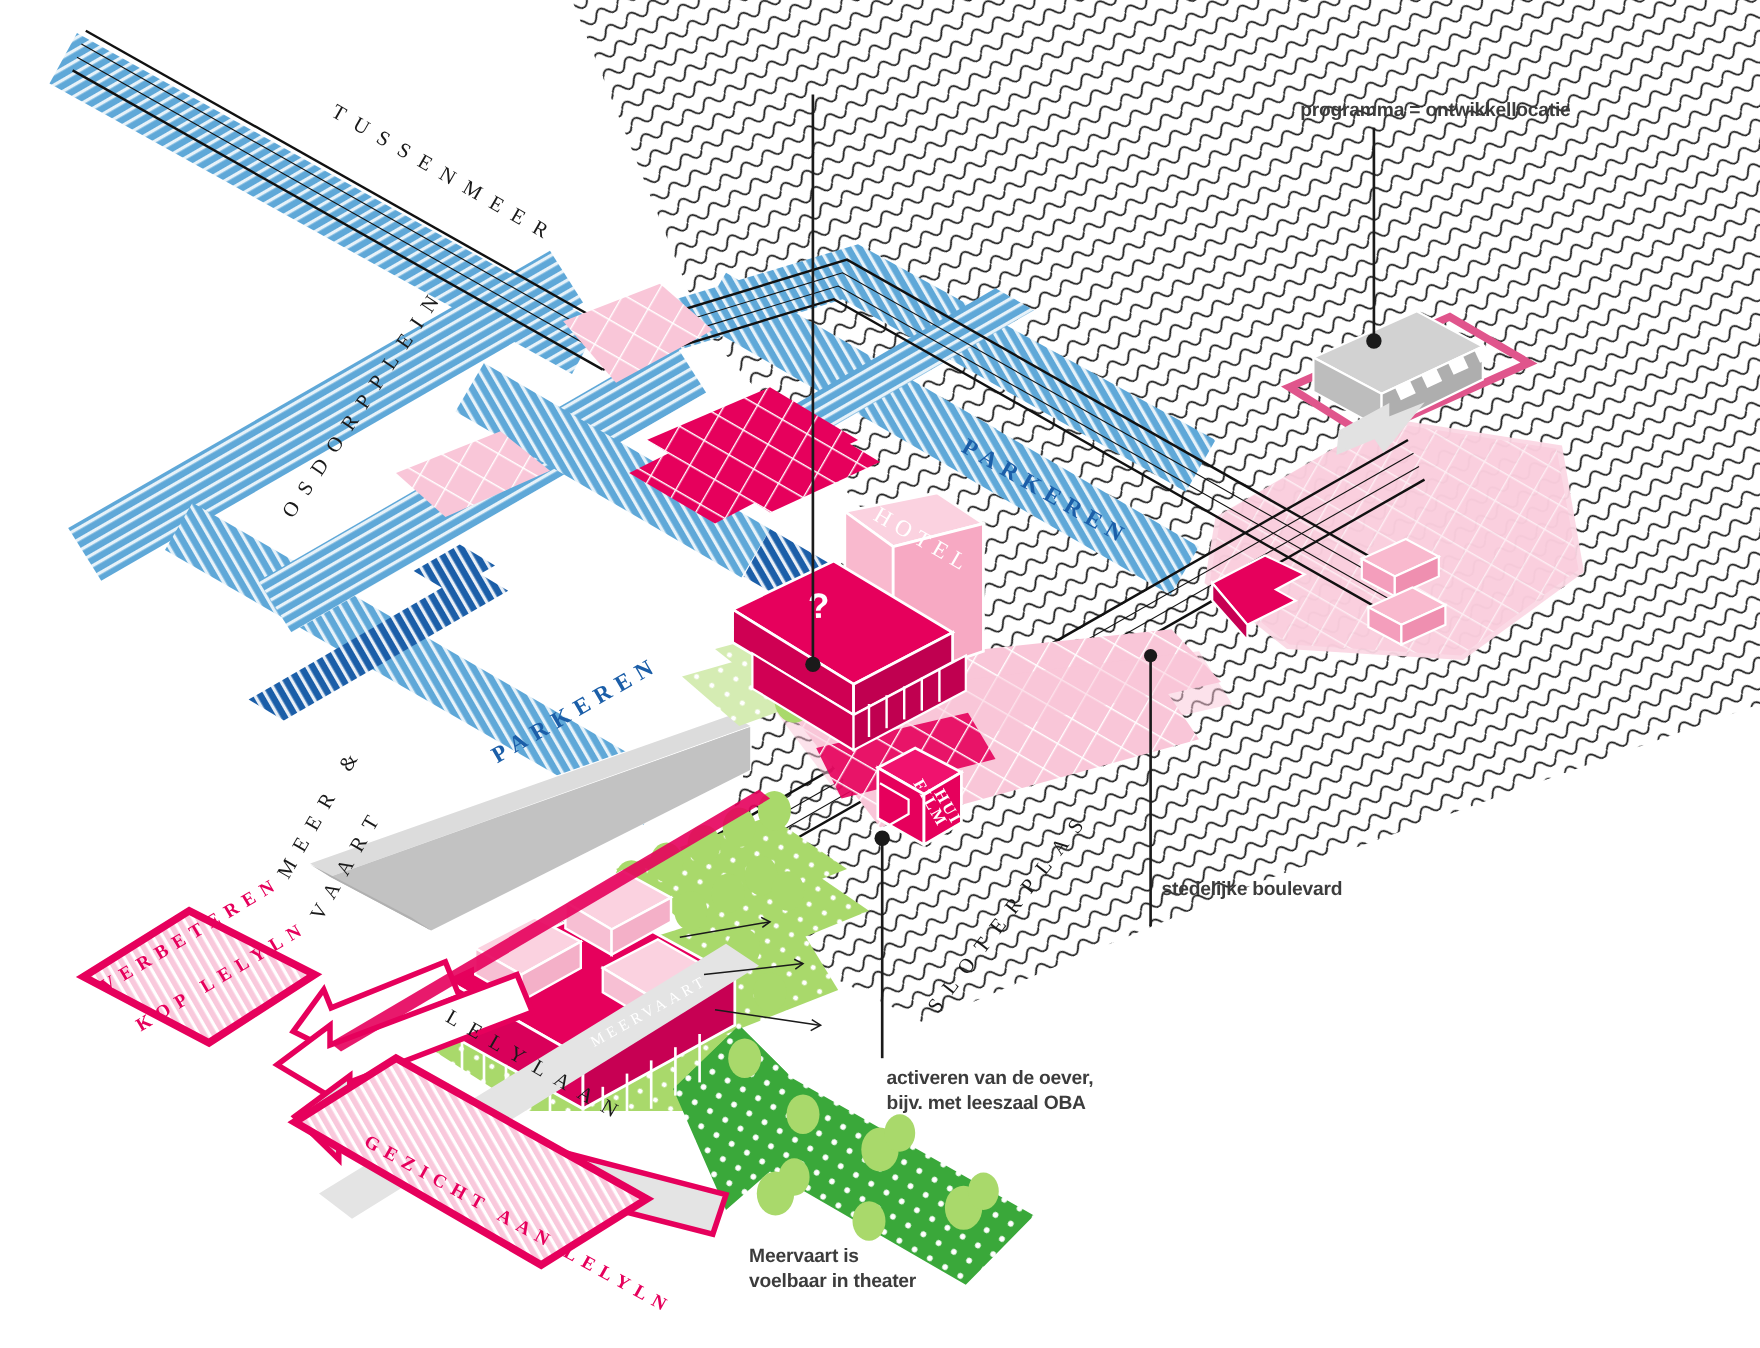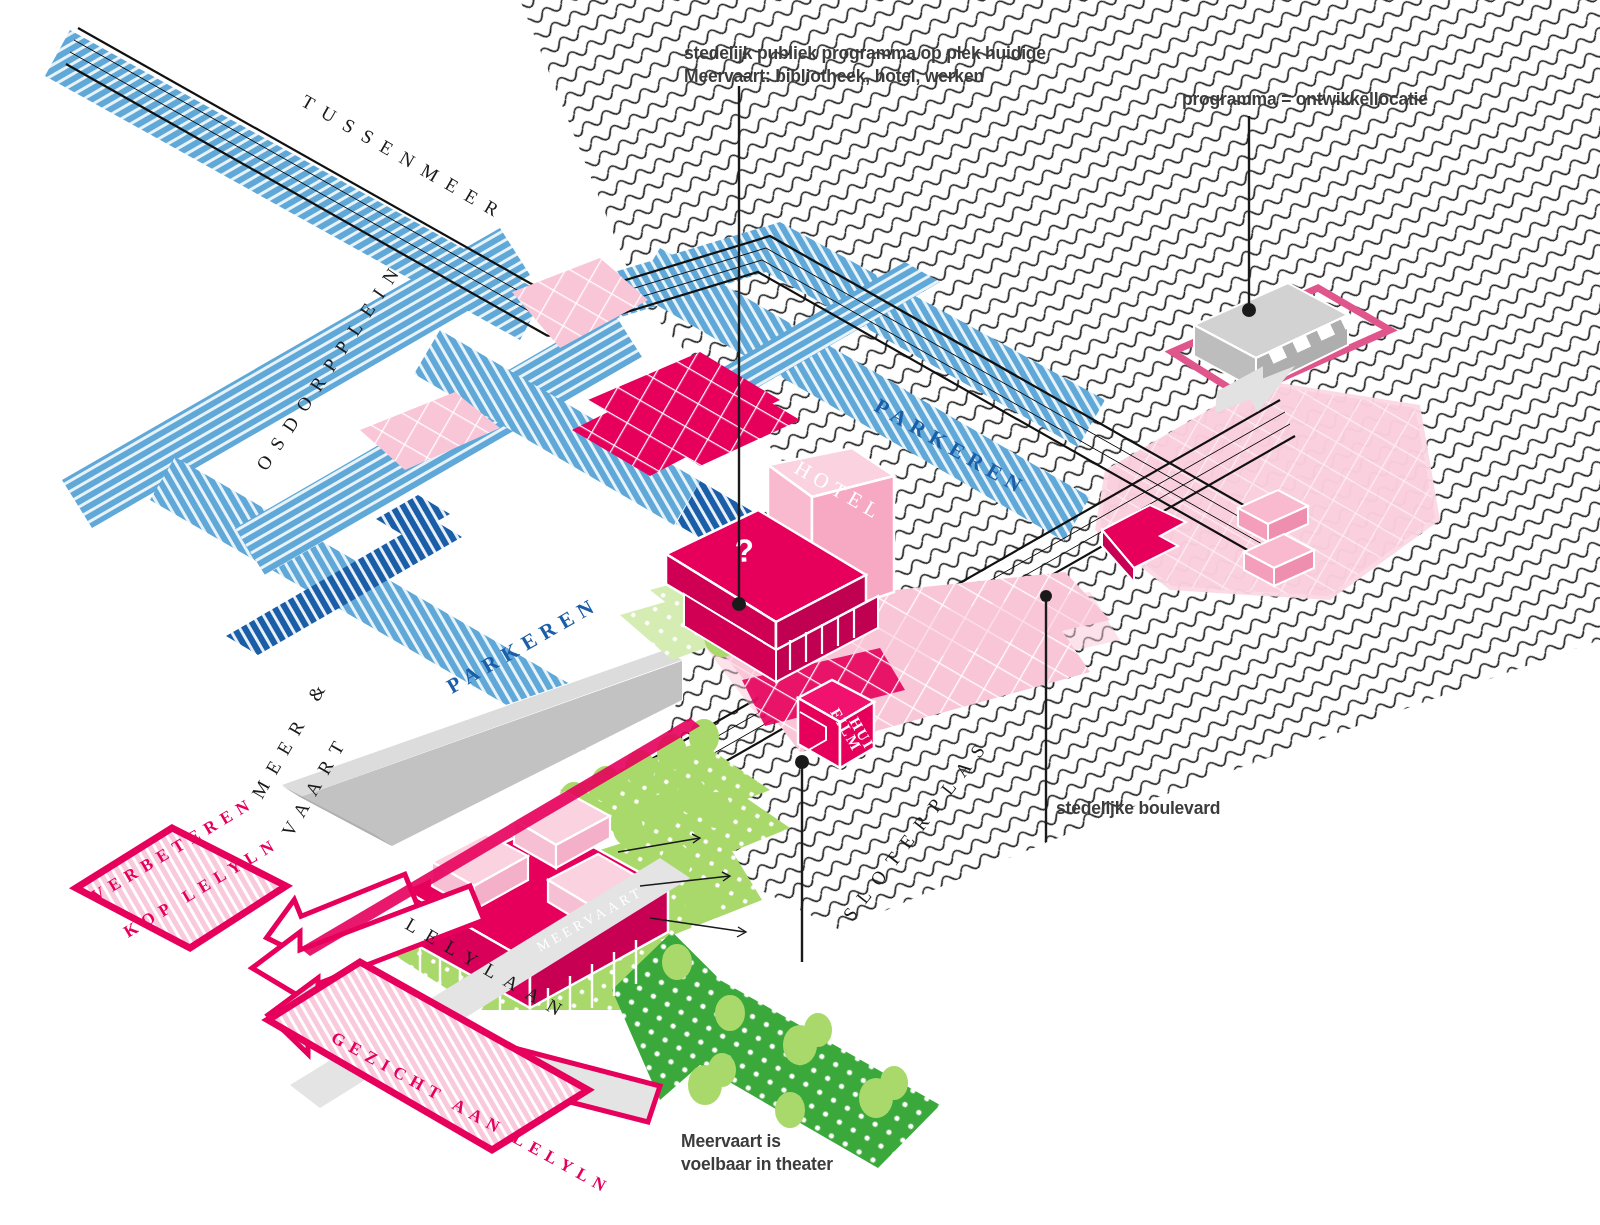--- a/index.html
+++ b/index.html
@@ -410,24 +410,24 @@
     <circle cx="1249" cy="310" r="7" stroke="none"></circle>
 
     <line x1="1046" y1="596" x2="1046" y2="842"></line>
     <circle cx="1046" cy="596" r="6" stroke="none"></circle>
 
     <line x1="802" y1="762" x2="802" y2="962"></line>
     <circle cx="802" cy="762" r="7" stroke="none"></circle>
   </g>
 </svg>
 
-<div class="callout" style="left:684px;top:42px;">stedelijk publiek programma op plek huidige
-Meervaart: bibliotheek, hotel, werken</div>
 
 <div class="callout" style="left:1182px;top:88px;">programma = ontwikkellocatie</div>
 
 <div class="callout" style="left:1056px;top:797px;">stedelijke boulevard</div>
 
+<div class="callout" style="left:806px;top:968px;">activeren van de oever,
+bijv. met leeszaal OBA</div>
 
 <div class="callout" style="left:681px;top:1130px;">Meervaart is
 voelbaar in theater</div>
 
 </div>
 
 </body></html>

